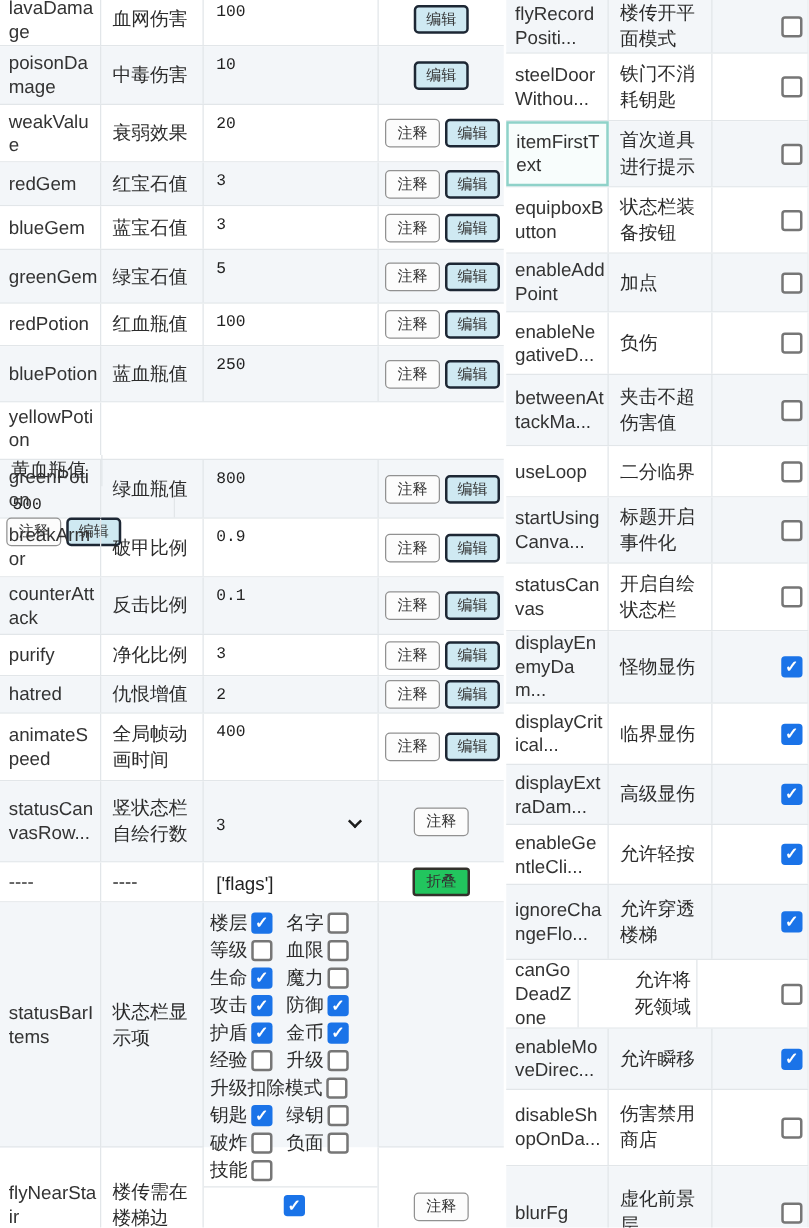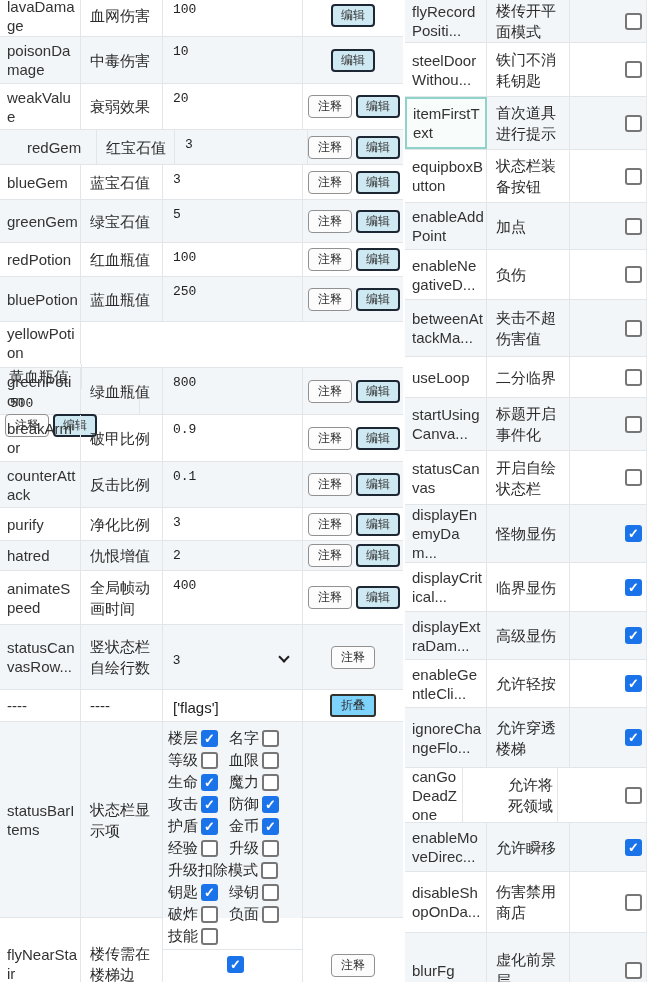--- a/index.html
+++ b/index.html
@@ -34,21 +34,21 @@
   .tbl-right .c-cb   { width: 77px; justify-content: flex-end; padding-right: 4px; border-right: 1px solid #e8ebee; }
 
   .key-text  { font-size: 15px; line-height: 19px; word-break: break-all; color: #333; }
   .desc-text { font-size: 15px; line-height: 21px; color: #2b2b2b; }
   .val-text  { font-size: 13px; line-height: 17px; font-family: "Liberation Mono", monospace; color: #222; }
   .flags-text{ font-size: 15px; font-family: "Liberation Sans", sans-serif; color: #222; }
 
   .btn { font-size: 12px; color: #333; cursor: pointer; line-height: 1.25; font-family: Liberation Serif, serif; white-space: nowrap; }
   .btn-note { background: #fcfcfc; border: 1px solid #919191; border-radius: 4px; padding: 3px 9px; }
   .btn-edit { background: #cfe9f2; border: 2px solid #1d2734; border-radius: 4px; padding: 2px 8px; }
-  .btn-fold { background: #7dd3fc; border: 2px solid #33312b; border-radius: 3px; padding: 2px 9px; }
+  .btn-fold { background: #22c55e; border: 2px solid #33312b; border-radius: 3px; padding: 2px 9px; }
 
   
   .cb { width: 17px; height: 17px; border-radius: 3px; flex: none;
         display: inline-flex; align-items: center; justify-content: center; cursor: pointer; }
   .cb.off { background: #fff; border: 2px solid #767676; }
   .cb.on  { background: #1a73e8; border: none; }
   .cb .check-glyph { color: #fff; font-size: 13px; font-weight: bold; line-height: 1; transform: translateY(-0.5px); }
 
   
   .select-box { display: flex; align-items: center; justify-content: space-between;
@@ -114,21 +114,21 @@
           <span class="desc-text">衰弱效果</span>
         </div>
         <div class="cell c-val">
           <span class="val-text">20</span>
         </div>
         <div class="cell c-btn">
           <button class="btn btn-note">注释</button>
           <button class="btn btn-edit">编辑</button>
         </div>
       </div>
-      <div class="row striped" style="height: 35px; padding-left: 20px;">
+      <div class="row striped" style="height: 35px;">
         <div class="cell c-key">
           <span class="key-text">redGem</span>
         </div>
         <div class="cell c-desc">
           <span class="desc-text">红宝石值</span>
         </div>
         <div class="cell c-val">
           <span class="val-text">3</span>
         </div>
         <div class="cell c-btn">

